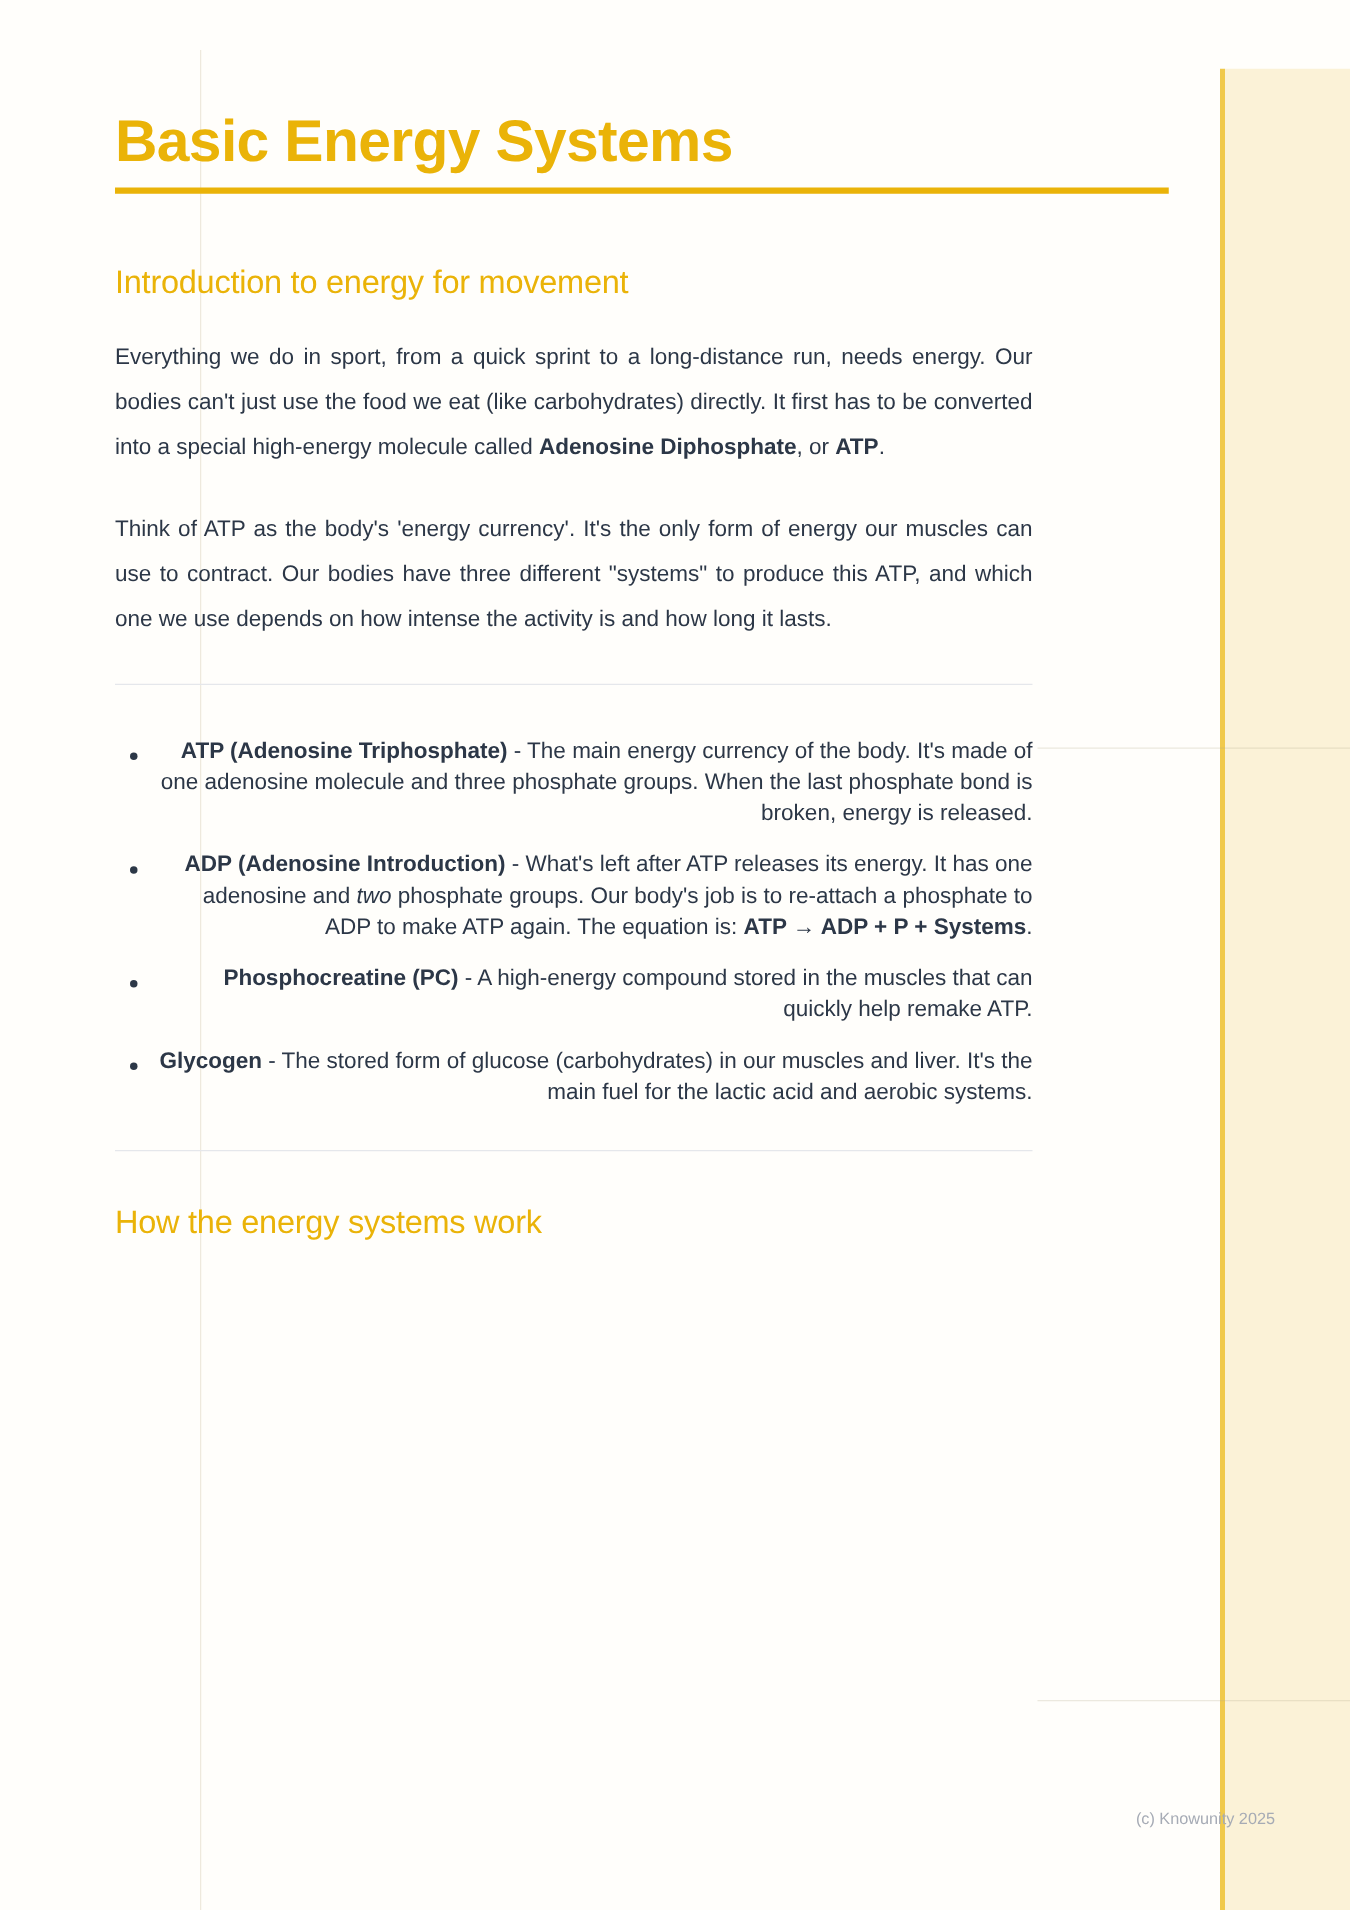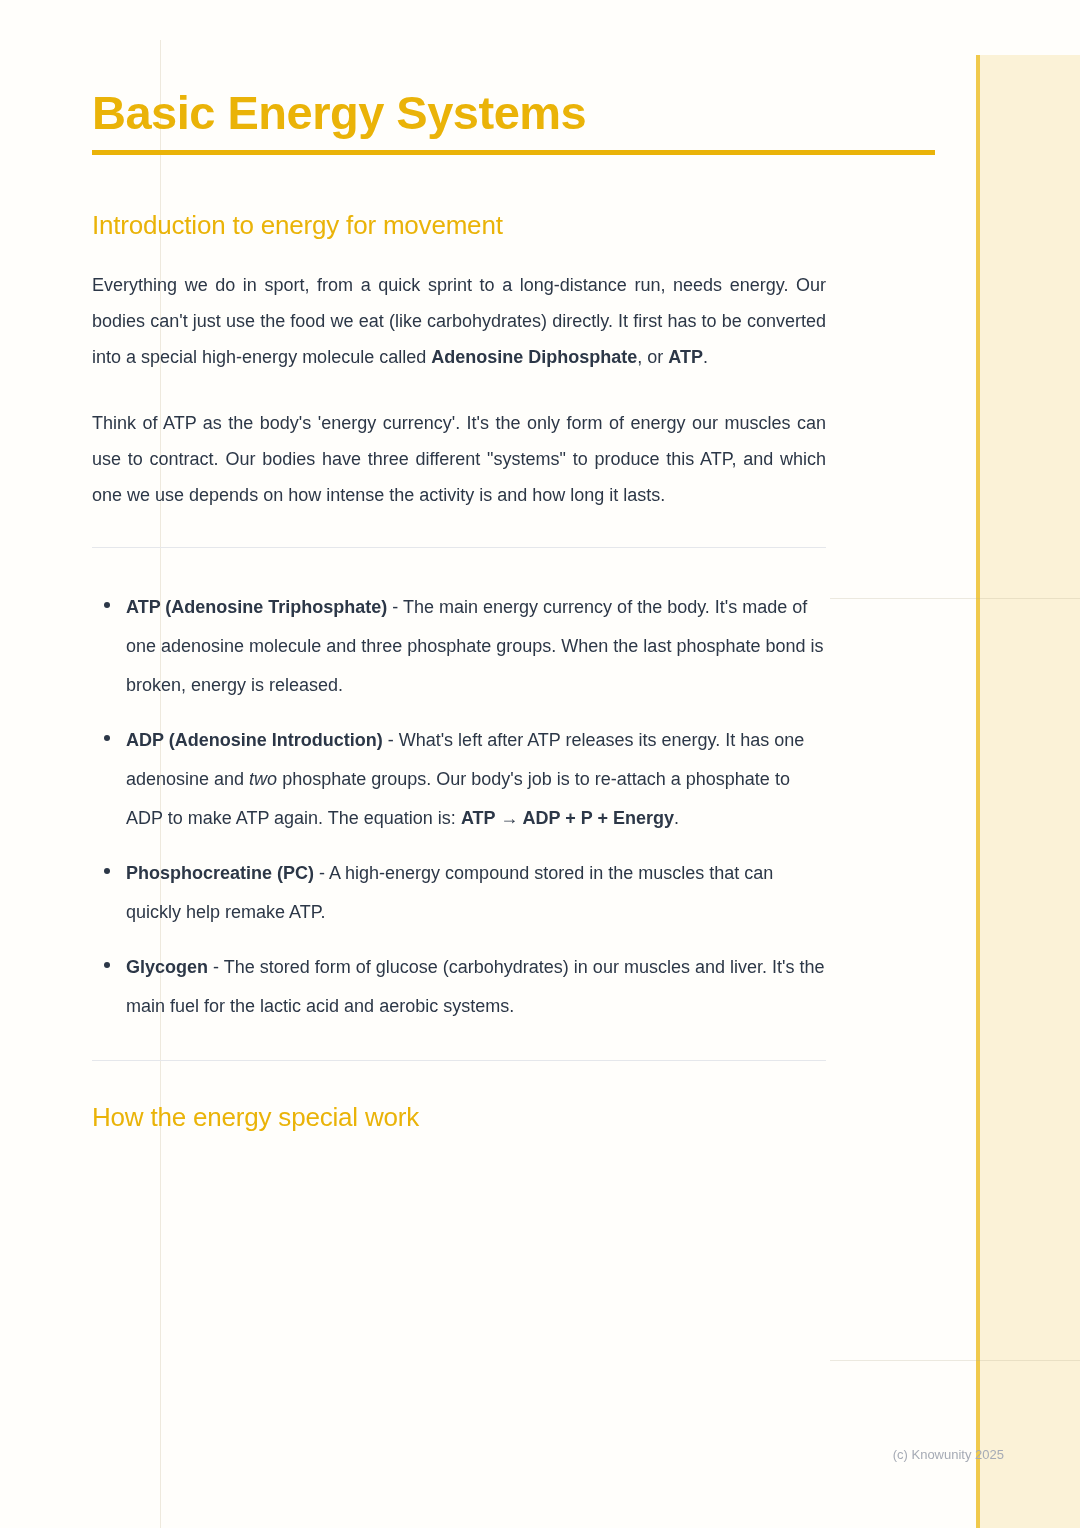--- a/index.html
+++ b/index.html
@@ -50,31 +50,31 @@
   .para{
     margin:0 0 30px 0;
     font-size:18px;line-height:36px;text-align:justify;
   }
   .divider{
     height:1px;background:var(--divider);margin:34px 0 40px 0;
   }
   ul.terms{list-style:none;margin:6px 0 0 0;padding:0 0 0 12px;}
   ul.terms li{
     display:flex;gap:16px;margin:0 0 16px 0;
-    font-size:18px;line-height:39px;
+    font-size:18px;line-height:25px;text-align:right;
   }
   .bullet-dot{
     flex:none;width:6px;height:6px;border-radius:50%;
     background:var(--text);margin-top:14px;
   }
   .li-text{flex:1;}
   .b{font-weight:700;}
   .i{font-style:italic;}
   .footer{
-    position:absolute;right:76px;bottom:66px;z-index:3;
+    position:absolute;right:60px;bottom:66px;z-index:3;
     font-size:13px;color:var(--footer);
   }
   .deco{z-index:1;}
   .content,.footer{z-index:2;}
 </style>
 </head>
 <body>
 
 <div class="page">
 
@@ -97,33 +97,33 @@
     <div class="divider"></div>
 
 
     <ul class="terms">
       <li>
         <span class="bullet-dot"></span>
         <span class="li-text"><span class="b">ATP (Adenosine Triphosphate)</span><span> - The main energy currency of the body. It's made of one adenosine molecule and three phosphate groups. When the last phosphate bond is broken, energy is released.</span></span>
       </li>
       <li>
         <span class="bullet-dot"></span>
-        <span class="li-text"><span class="b">ADP (Adenosine Introduction)</span><span> - What's left after ATP releases its energy. It has one adenosine and </span><span class="i">two</span><span> phosphate groups. Our body's job is to re-attach a phosphate to ADP to make ATP again. The equation is: </span><span class="b">ATP → ADP + P + Energy</span><span>.</span></span>
+        <span class="li-text"><span class="b">ADP (Adenosine Introduction)</span><span> - What's left after ATP releases its energy. It has one adenosine and </span><span class="i">two</span><span> phosphate groups. Our body's job is to re-attach a phosphate to ADP to make ATP again. The equation is: </span><span class="b">ATP → ADP + P + Systems</span><span>.</span></span>
       </li>
       <li>
         <span class="bullet-dot"></span>
         <span class="li-text"><span class="b">Phosphocreatine (PC)</span><span> - A high-energy compound stored in the muscles that can quickly help remake ATP.</span></span>
       </li>
       <li>
         <span class="bullet-dot"></span>
         <span class="li-text"><span class="b">Glycogen</span><span> - The stored form of glucose (carbohydrates) in our muscles and liver. It's the main fuel for the lactic acid and aerobic systems.</span></span>
       </li>
     </ul>
 
     <div class="divider"></div>
 
-    <h2 class="section-heading">How the energy special work</h2>
+    <h2 class="section-heading">How the energy systems work</h2>
 
   </div>
 
   <div class="footer">(c) Knowunity 2025</div>
 
 </div>
 
 </body></html>

